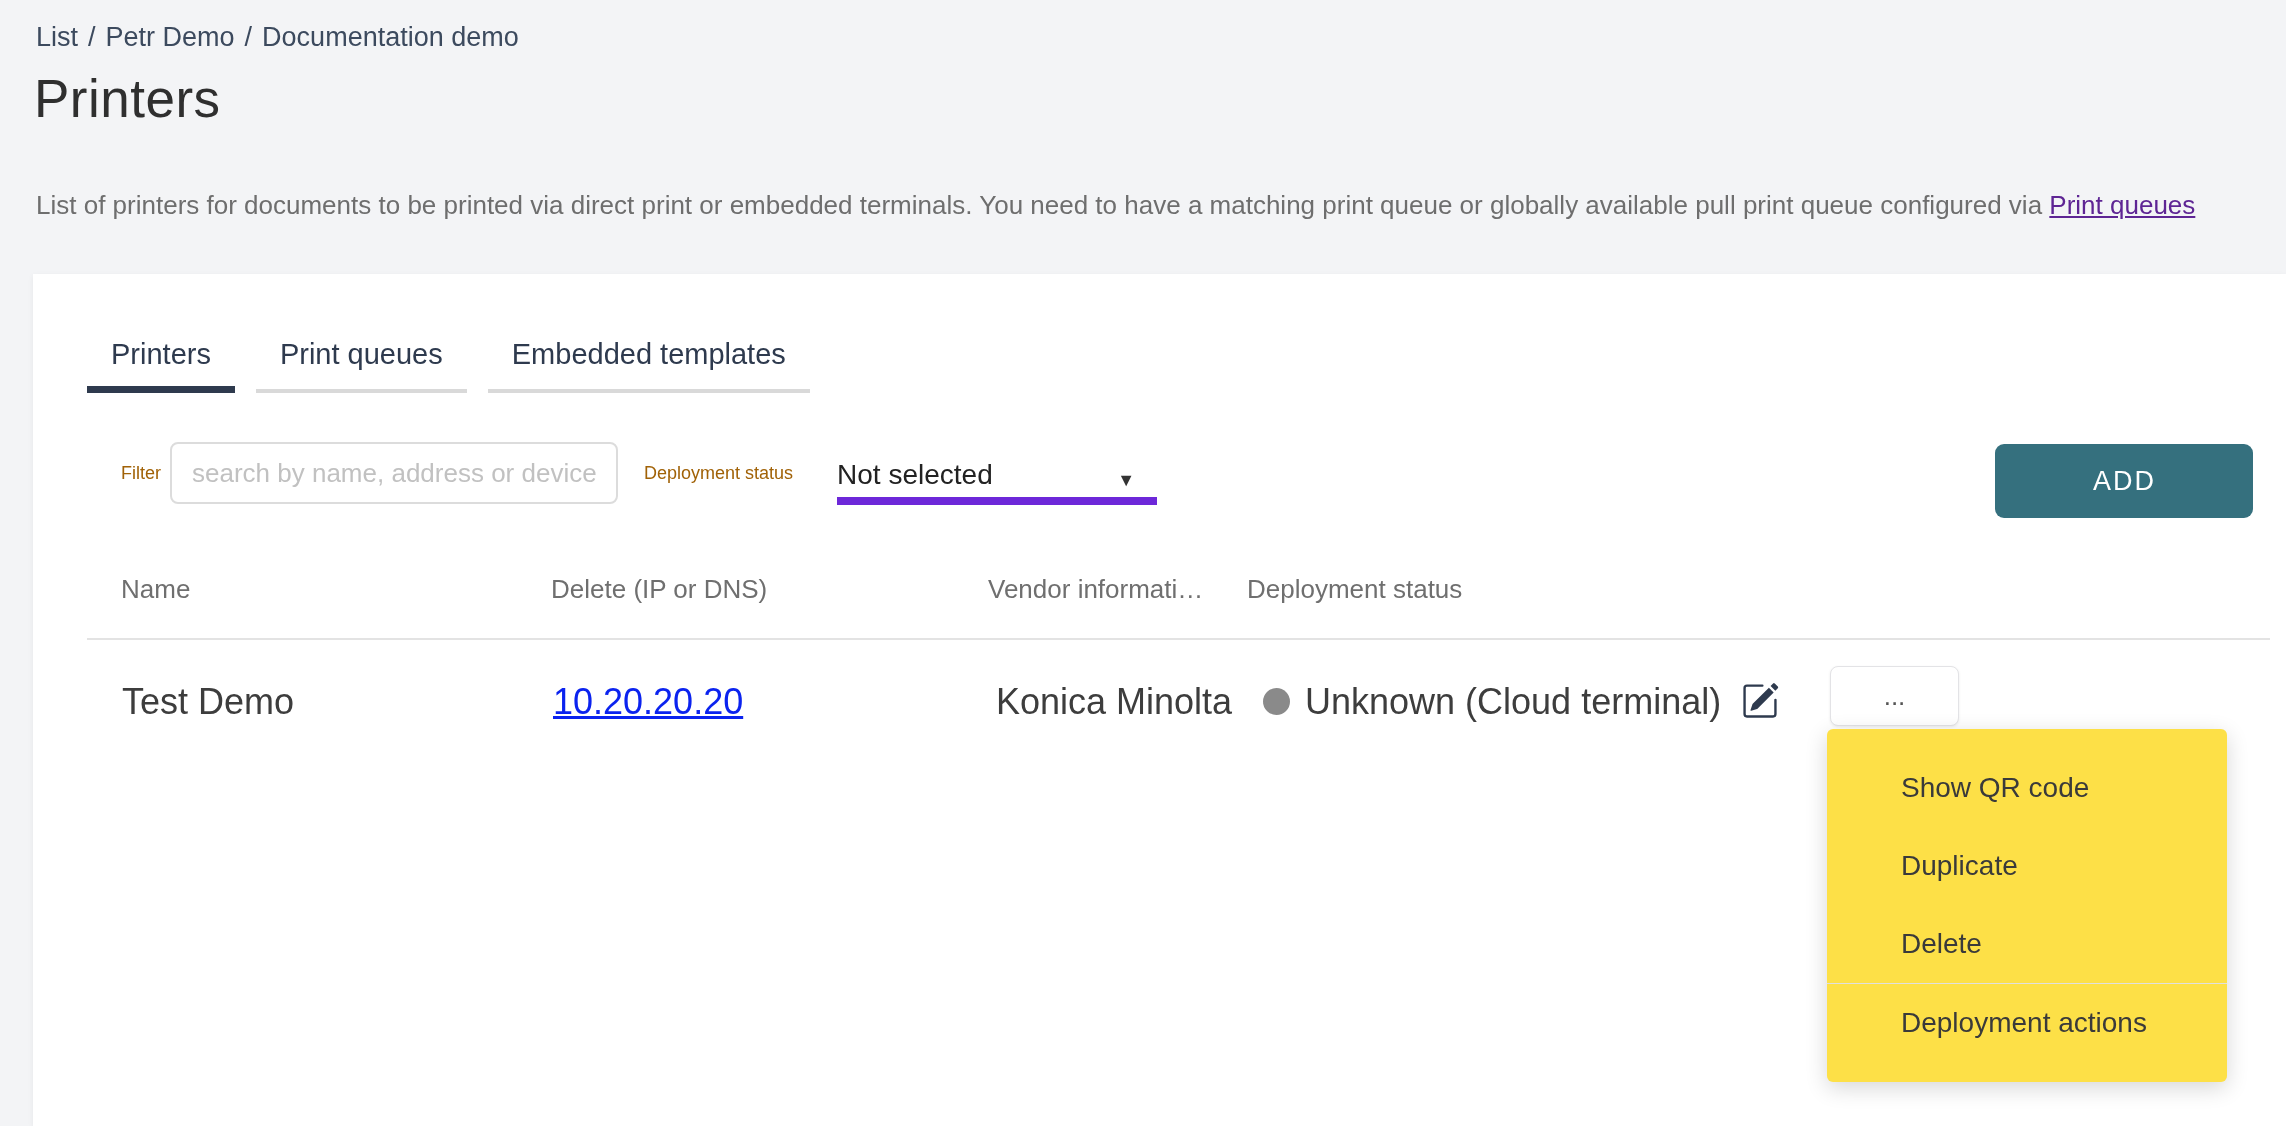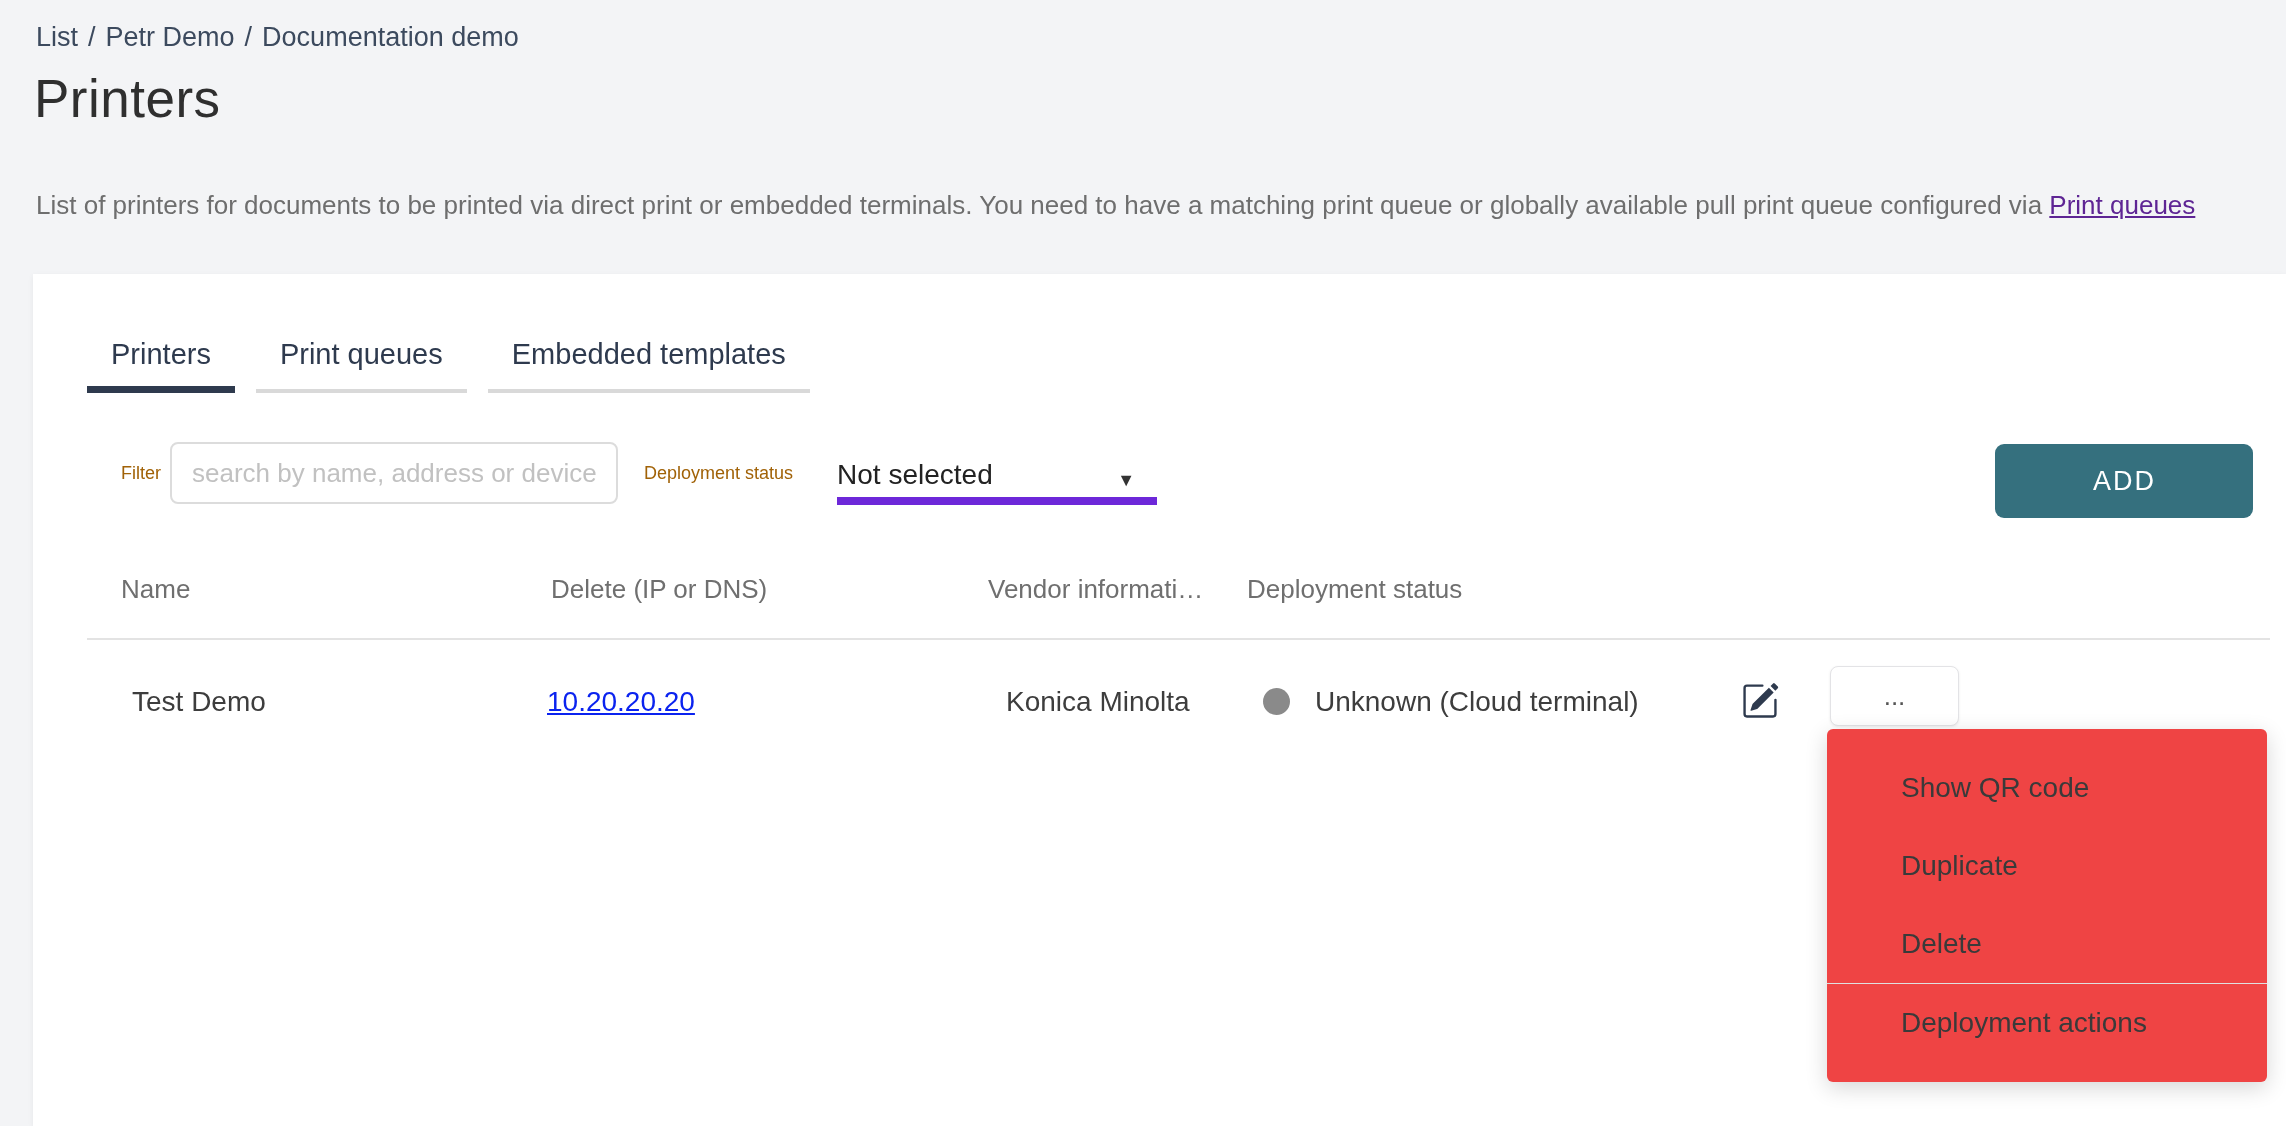--- a/index.html
+++ b/index.html
@@ -82,24 +82,24 @@
   .col-name{left:88px;}
   .col-address{left:518px;}
   .col-vendor{left:955px;max-width:240px;overflow:hidden;text-overflow:ellipsis;}
   .col-status{left:1214px;}
   .head-divider{
     position:absolute;top:364px;left:54px;right:16px;height:2px;background:#e3e3e3;
   }
   .trow{position:absolute;top:392px;left:0;right:0;height:72px;}
   .trow .cell{
     position:absolute;top:0;height:72px;line-height:72px;
-    font-size:28px;color:#3d3d3d;white-space:nowrap;margin-left:10px;
+    font-size:36px;color:#3d3d3d;white-space:nowrap;
   }
   .cell-name{left:89px;}
-  .cell-address{left:504px;}
+  .cell-address{left:520px;}
   .cell-address a{color:#0b23ef;text-decoration:underline;cursor:pointer;}
   .cell-vendor{left:963px;text-align:right;}
   .status-dot{
     position:absolute;left:1230px;top:22px;width:27px;height:27px;
     border-radius:50%;background:#8a8a8a;
   }
   .cell-statustext{left:1272px;}
   .edit-button{
     position:absolute;left:1705px;top:14px;width:44px;height:44px;
     background:none;border:none;cursor:pointer;padding:0;
@@ -108,22 +108,22 @@
   .dots-button{
     position:absolute;left:1797px;top:0px;width:127px;height:58px;
     background:#ffffff;border:1px solid #e3e3e6;border-radius:8px;
     box-shadow:0 1px 3px rgba(0,0,0,0.08);
     font-size:26px;color:#555555;cursor:pointer;
     font-family:"Liberation Sans", sans-serif;
     display:flex;align-items:center;justify-content:center;
   }
   
   .context-menu{
-    position:absolute;left:1794px;top:455px;width:440px;
-    background:#ef4444;border-radius:6px;
+    position:absolute;left:1794px;top:455px;width:400px;
+    background:#fde047;border-radius:6px;
     box-shadow:0 6px 22px rgba(0,0,0,0.16);
     padding:20px 0;z-index:5;
   }
   .menu-item{
     height:78px;display:flex;align-items:center;
     padding-left:74px;font-size:28px;color:#3a3a3a;cursor:pointer;
   }
   .menu-divider{height:1px;background:#e0e0e0;margin:0;}
 </style>
 </head>

